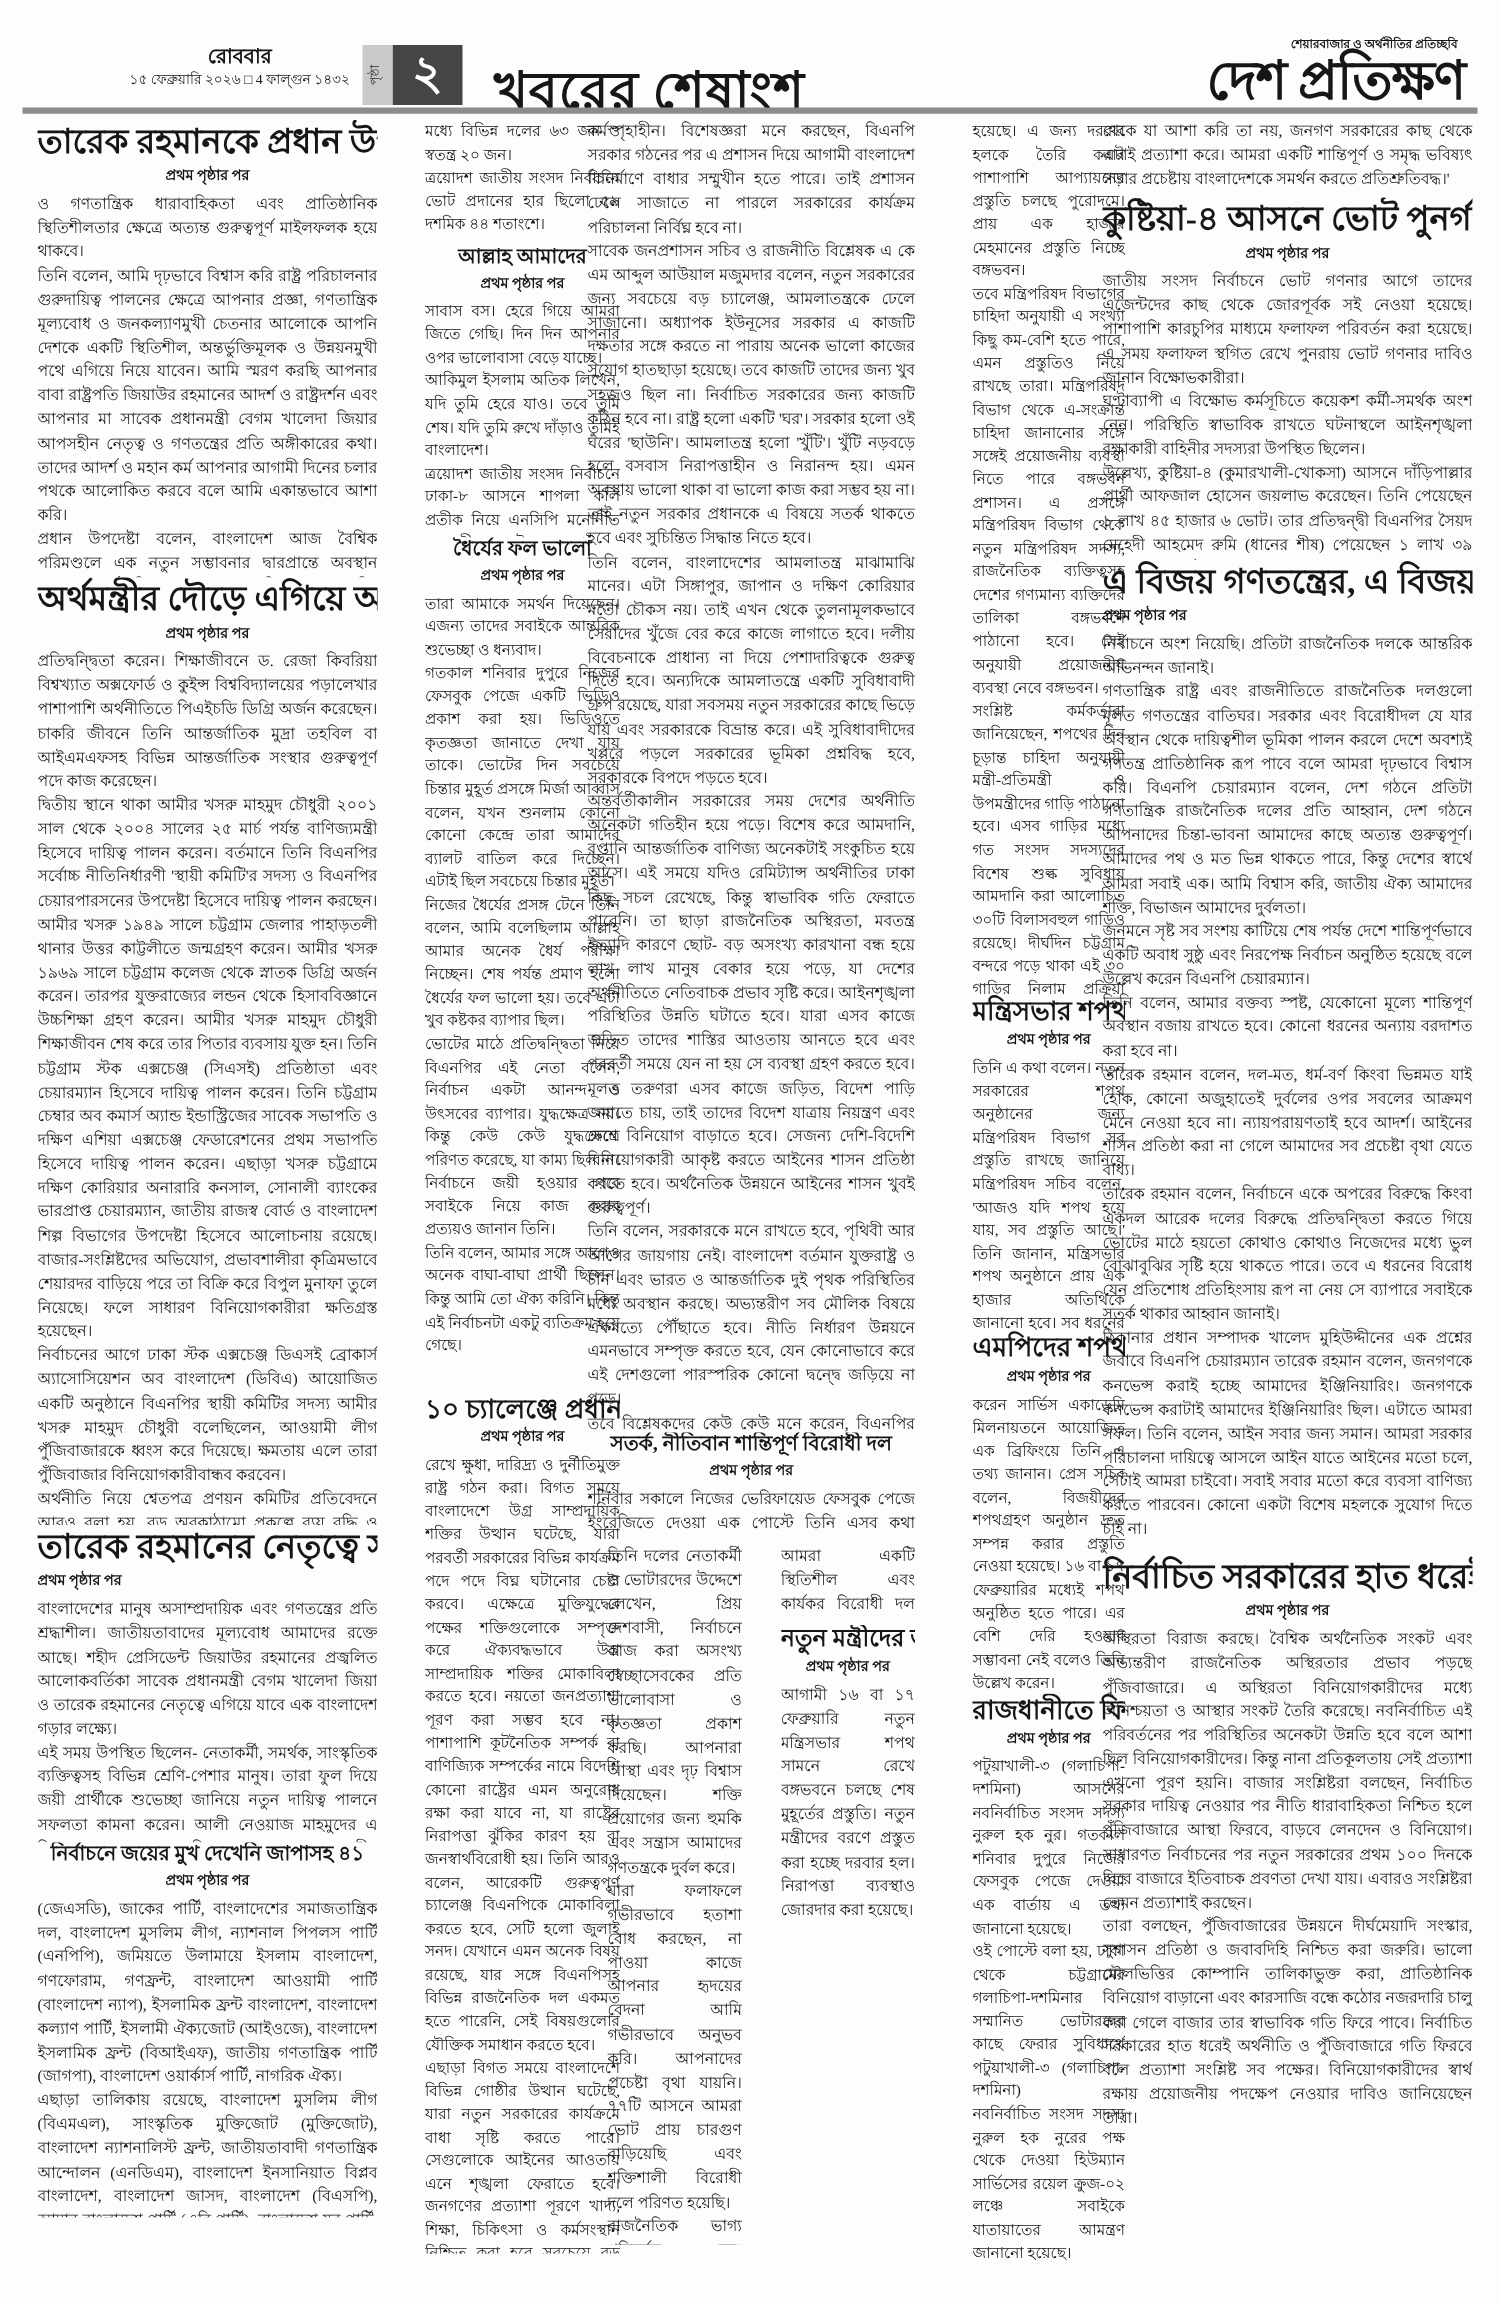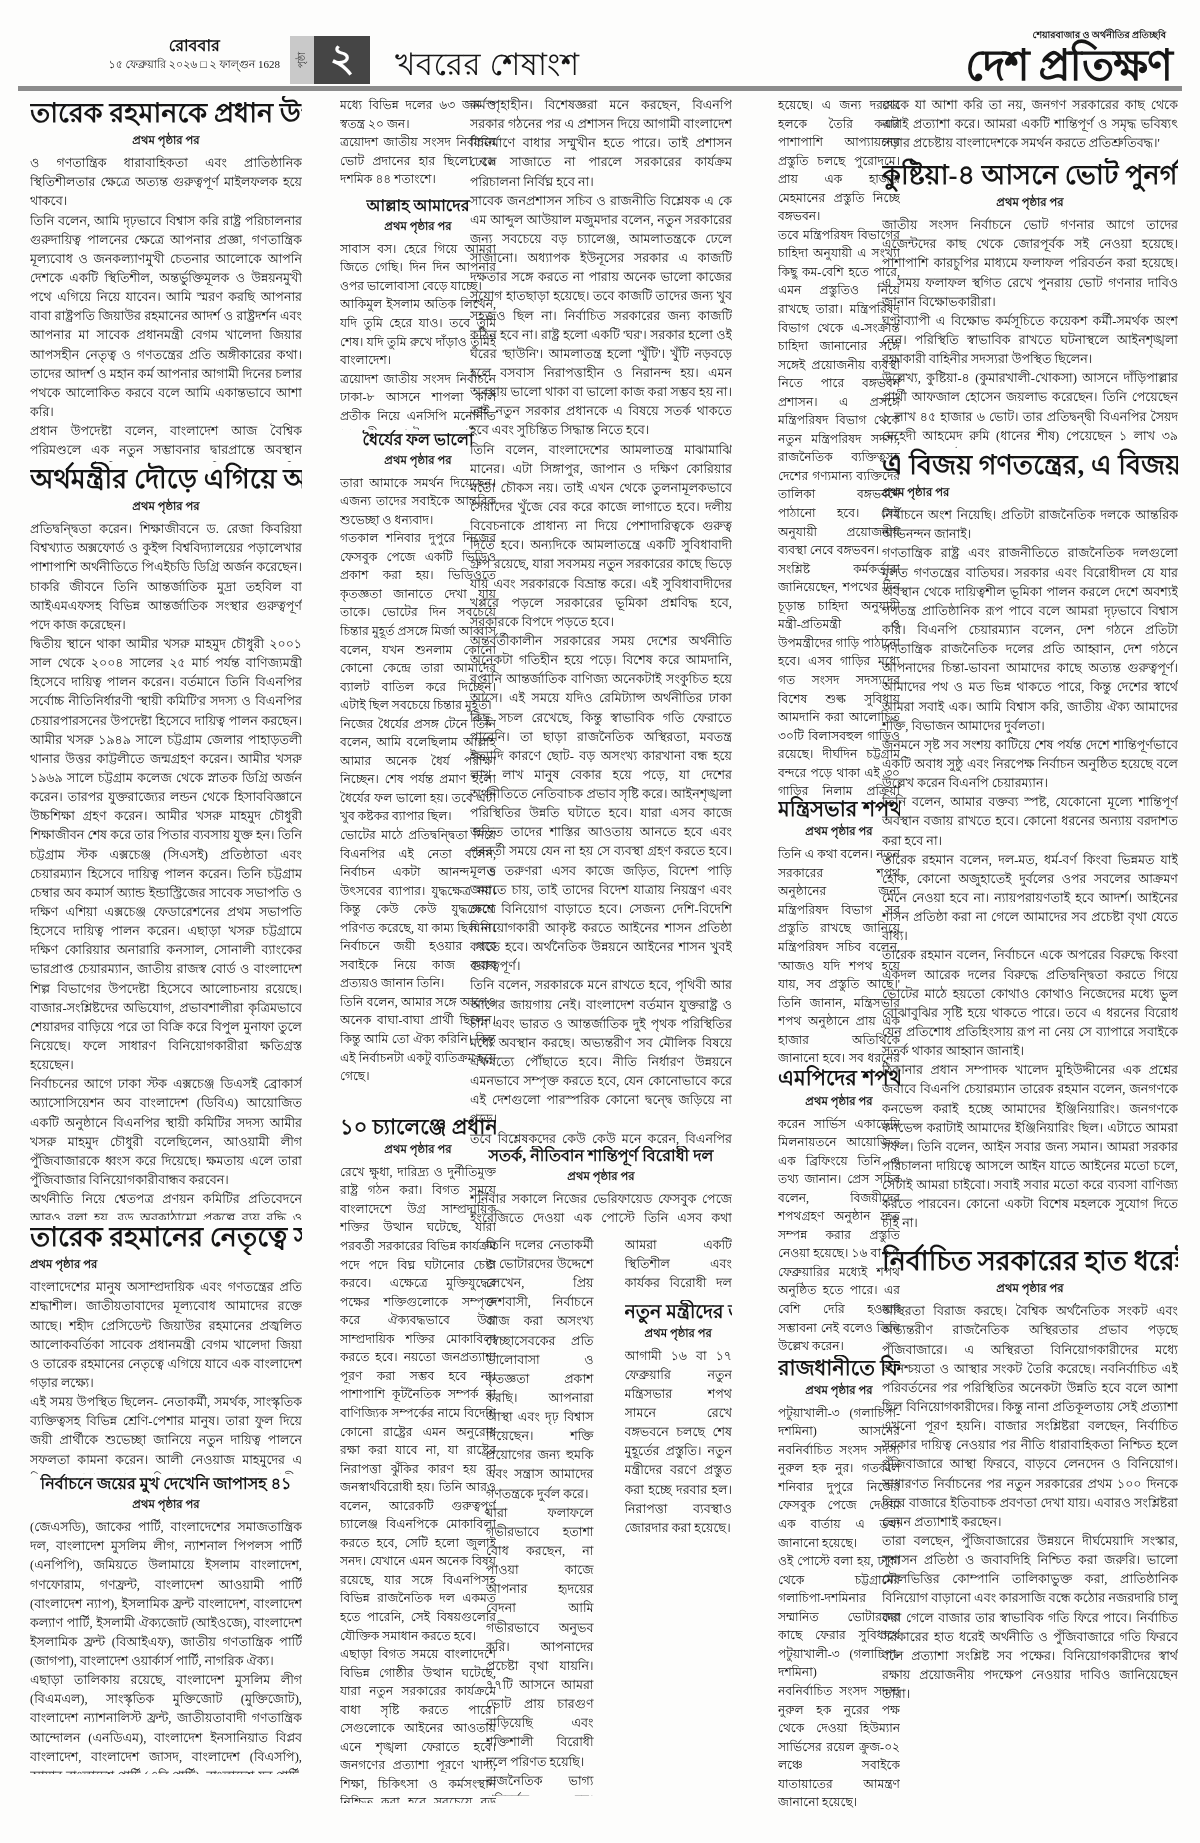--- a/index.html
+++ b/index.html
@@ -7,21 +7,21 @@
          font-family:"Liberation Serif","DejaVu Serif",serif;overflow:hidden;}
   
   .hdr{position:absolute;left:0;top:0;width:1200px;height:86px;}
   .dateblock{position:absolute;right:920px;top:36px;text-align:center;line-height:1.3;}
   .weekday{font-weight:bold;font-size:16px;}
   .dateline{font-size:11px;}
   .pagebox{position:absolute;left:290px;top:36px;height:48px;display:flex;}
   .pglabel{width:24px;background:#c9c9c9;color:#333;font-size:10px;display:flex;align-items:center;justify-content:center;
            writing-mode:vertical-rl;transform:rotate(180deg);}
   .pgnum{width:56px;background:#454545;color:#fff;font-size:38px;font-weight:bold;display:flex;align-items:center;justify-content:center;}
-  .sectiontitle{position:absolute;left:395px;top:40px;font-size:31px;font-weight:normal;letter-spacing:.5px;}
+  .sectiontitle{position:absolute;left:395px;top:40px;font-size:42px;font-weight:bold;letter-spacing:.5px;}
   .brand{position:absolute;right:28px;top:28px;text-align:right;}
   .brand .tag{font-size:9.5px;font-weight:bold;margin-right:6px;}
   .brand .nm{font-size:43px;font-weight:bold;line-height:1.05;letter-spacing:-1px;}
   .hdrule{position:absolute;left:18px;top:86px;width:1164px;height:5px;background:#8c8c8c;}
   
   .col{position:absolute;top:96px;height:1740px;overflow:hidden;}
   .c1{left:30px;width:272px;}
   .c2{left:312px;width:156px;margin-left:28px;}
   .c3{left:470px;width:262px;}
   .c5{left:778px;width:122px;}
@@ -41,21 +41,21 @@
   .sp6{height:6px;}
 </style>
 </head>
 <body>
 
 <div class="sheet">
 
   <div class="hdr">
     <div class="dateblock">
       <div class="weekday">রোববার</div>
-      <div class="dateline">১৫ ফেব্রুয়ারি ২০২৬ □ ২ ফাল্গুন 1628</div>
+      <div class="dateline">১৫ ফেব্রুয়ারি ২০২৬ □ 4 ফাল্গুন ১৪৩২</div>
     </div>
     <div class="pagebox">
       <span class="pglabel">পৃষ্ঠা</span>
       <span class="pgnum">২</span>
     </div>
     <div class="sectiontitle">খবরের শেষাংশ</div>
     <div class="brand">
       <div class="tag">শেয়ারবাজার ও অর্থনীতির প্রতিচ্ছবি</div>
       <div class="nm">দেশ প্রতিক্ষণ</div>
     </div>

